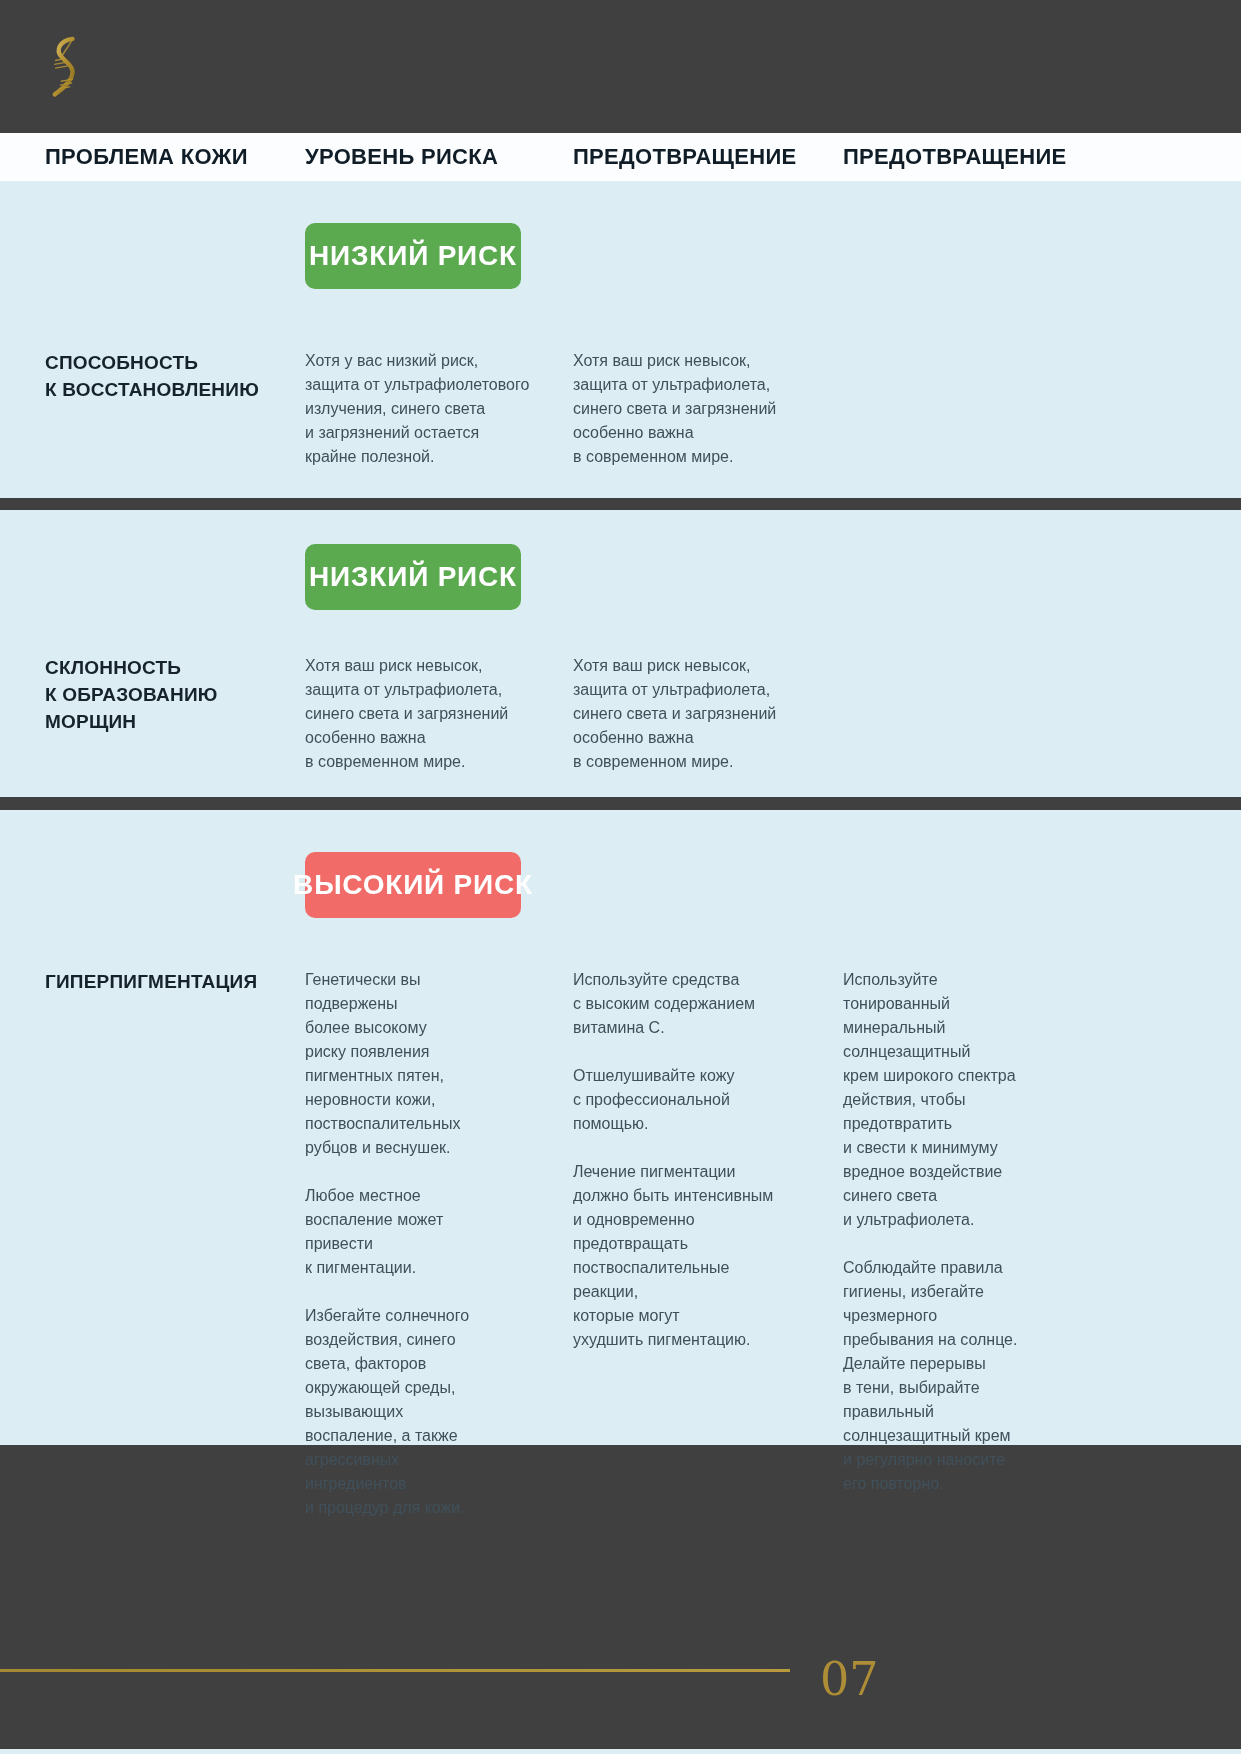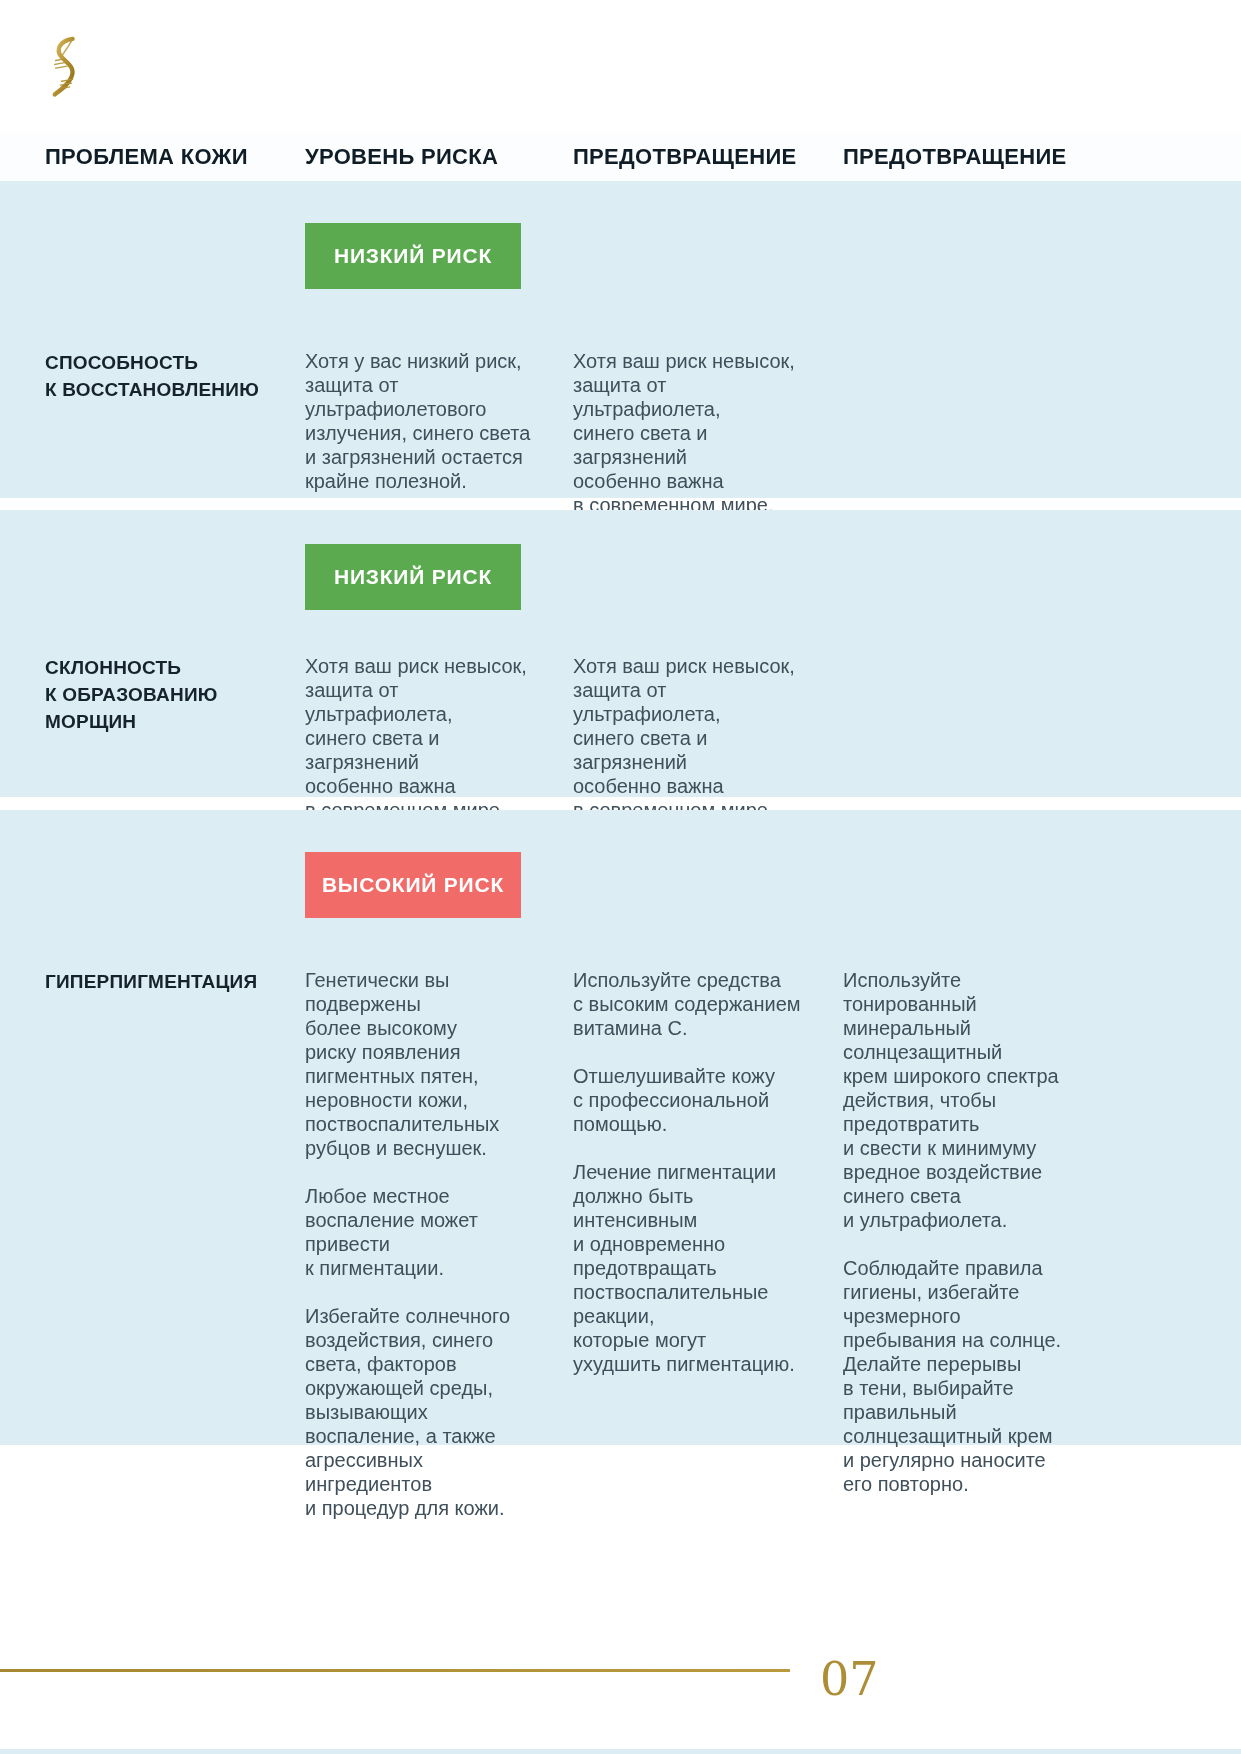--- a/index.html
+++ b/index.html
@@ -1,20 +1,20 @@
 <!DOCTYPE html>
 <html lang="ru"><head>
 <meta charset="utf-8">
 <style>
   * { margin:0; padding:0; box-sizing:border-box; }
   html,body { background:#e9e7df; }
   .page {
     position:relative;
     width:1241px; height:1754px;
-    background:#ffffff;
+    background:#404040;
     font-family:"Liberation Sans", sans-serif;
     overflow:hidden;
     margin:0 auto;
   }
   .logo { position:absolute; top:36px; left:46px; width:40px; height:66px; }
 
   .header-band {
     position:absolute; top:133px; left:0; right:0; height:48px;
     background:#fbfdfe;
     display:grid;
@@ -35,34 +35,34 @@
     grid-template-rows:auto 1fr;
     padding-left:45px; padding-right:30px;
   }
   .s1 { top:181px;  height:317px; padding-top:42px; row-gap:60px; }
   .s2 { top:510px;  height:287px; padding-top:34px; row-gap:44px; }
   .s3 { top:810px;  height:635px; padding-top:42px; row-gap:50px; }
 
   .badge {
     grid-column:2; grid-row:1;
     width:216px; height:66px;
-    border-radius:0;
+    border-radius:10px;
     display:flex; align-items:center; justify-content:center;
-    color:#ffffff; font-weight:700; font-size:21px; letter-spacing:0.8px;
+    color:#ffffff; font-weight:700; font-size:28px; letter-spacing:0.8px;
     white-space:nowrap;
   }
   .row-label {
     grid-column:1; grid-row:2;
     font-size:19px; font-weight:700; color:#16232d;
     line-height:27px; letter-spacing:0.2px;
     white-space:pre-line;
     padding-right:10px;
   }
   .cell { 
-    font-size:20px; line-height:24px; color:#40505b;
+    font-size:16px; line-height:24px; color:#40505b;
     white-space:pre-line;
     padding-right:30px;
   }
   .cell-risk       { grid-column:2; grid-row:2; }
   .cell-prevention { grid-column:3; grid-row:2; }
   .cell-recovery   { grid-column:4; grid-row:2; }
 
   .footer-line {
     position:absolute; top:1669px; left:0;
     width:790px; height:3px;

